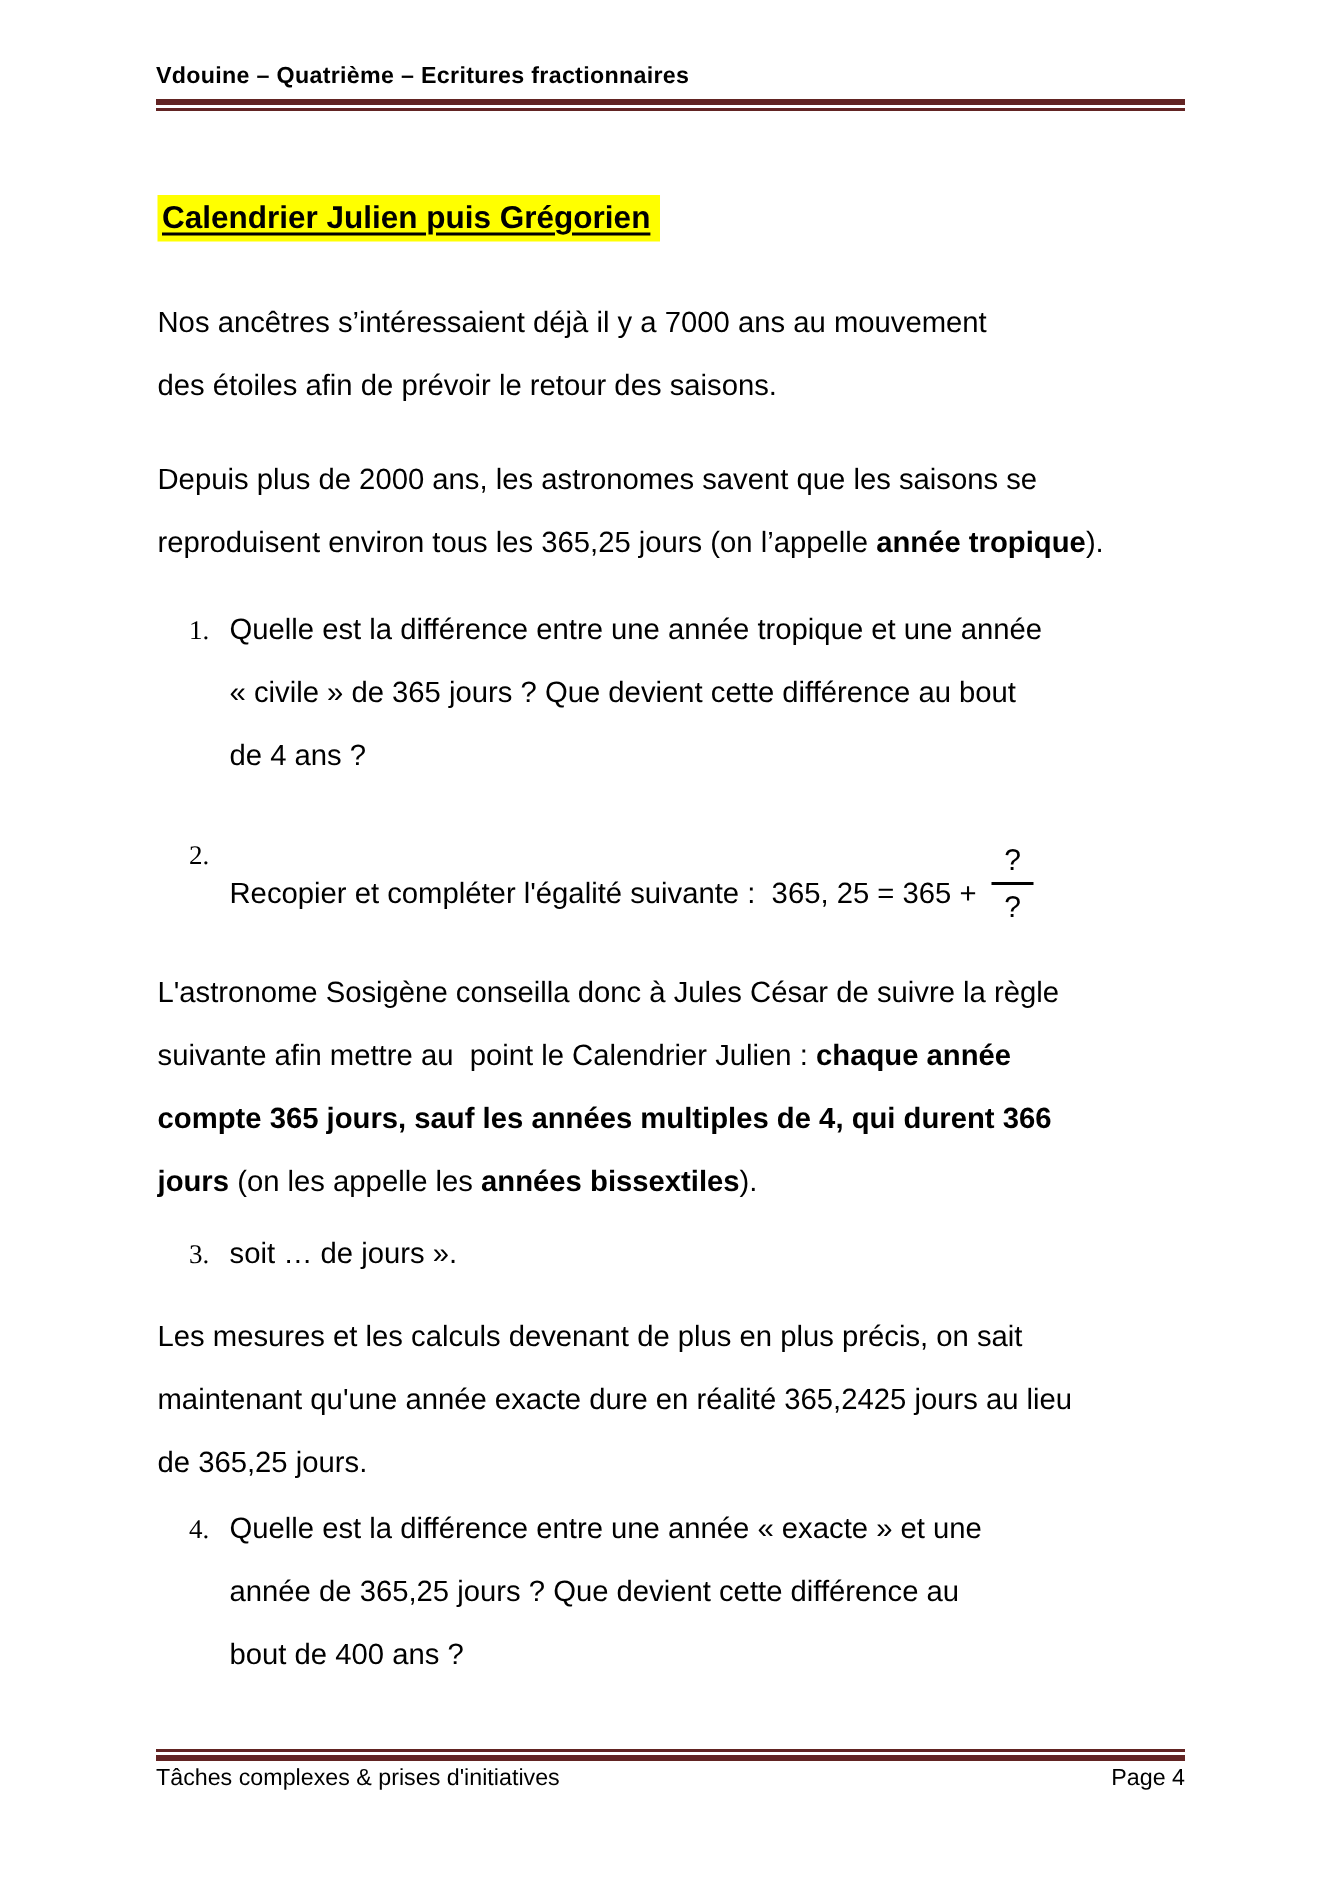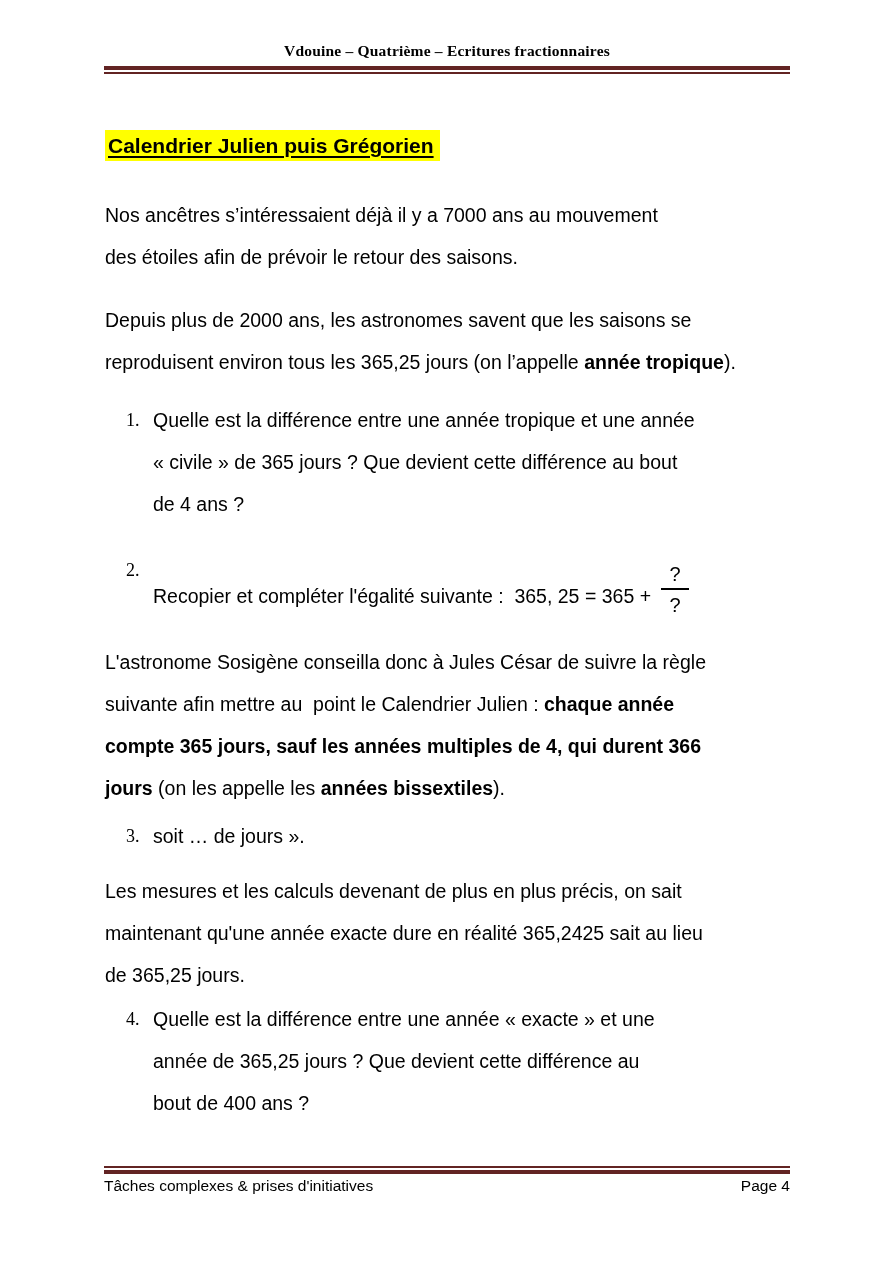--- a/index.html
+++ b/index.html
@@ -2,22 +2,22 @@
 <html lang="fr" style="--maroon: #622423; --hl: #ffff00;"><head>
 <meta charset="utf-8">
 <style>
   html,body{margin:0;padding:0;background:#ffffff;}
   .page{
     position:relative;width:893px;height:1263px;background:#ffffff;
     font-family:"Liberation Sans",sans-serif;color:#000;overflow:hidden;
   }
   
   .hdr{
-    position:absolute;left:104px;right:103px;top:42px;text-align:center;
-    font-family:Liberation Serif, serif;font-size:15.5px;font-weight:600;letter-spacing:.2px;
+    position:absolute;left:104px;right:103px;top:42px;text-align:left;
+    font-family:Liberation Sans, sans-serif;font-size:15.5px;font-weight:600;letter-spacing:.2px;
   }
   .rule{position:absolute;left:104px;right:103px;}
   .rule .thick{height:4px;background:var(--maroon);}
   .rule .gap{height:2px;background:#fff;}
   .rule .thin{height:2px;background:var(--maroon);}
   .hdr-rule{top:66px;}
   .ftr-rule{top:1166px;}
   
   .content{position:absolute;left:105px;right:88px;top:118px;}
   .doc-title{margin-top:12px;}
@@ -97,21 +97,21 @@
           <div class="line"><span>suivante afin mettre au  point le Calendrier Julien : </span><span class="b">chaque année</span></div>
           <div class="line"><span class="b">compte 365 jours, sauf les années multiples de 4, qui durent 366</span></div>
           <div class="line"><span class="b">jours</span><span> (on les appelle les </span><span class="b">années bissextiles</span><span>).</span></div>
         </div>
         <div class="block item">
           <span class="num">3.</span>
           <div class="line"><span>soit … de jours ».</span></div>
         </div>
         <div class="block para">
           <div class="line"><span>Les mesures et les calculs devenant de plus en plus précis, on sait</span></div>
-          <div class="line"><span>maintenant qu'une année exacte dure en réalité 365,2425 sait au lieu</span></div>
+          <div class="line"><span>maintenant qu'une année exacte dure en réalité 365,2425 jours au lieu</span></div>
           <div class="line"><span>de 365,25 jours.</span></div>
         </div>
         <div class="block item">
           <span class="num">4.</span>
           <div class="line"><span>Quelle est la différence entre une année « exacte » et une</span></div>
           <div class="line"><span>année de 365,25 jours ? Que devient cette différence au</span></div>
           <div class="line"><span>bout de 400 ans ?</span></div>
         </div>
       </div>
   </div>

